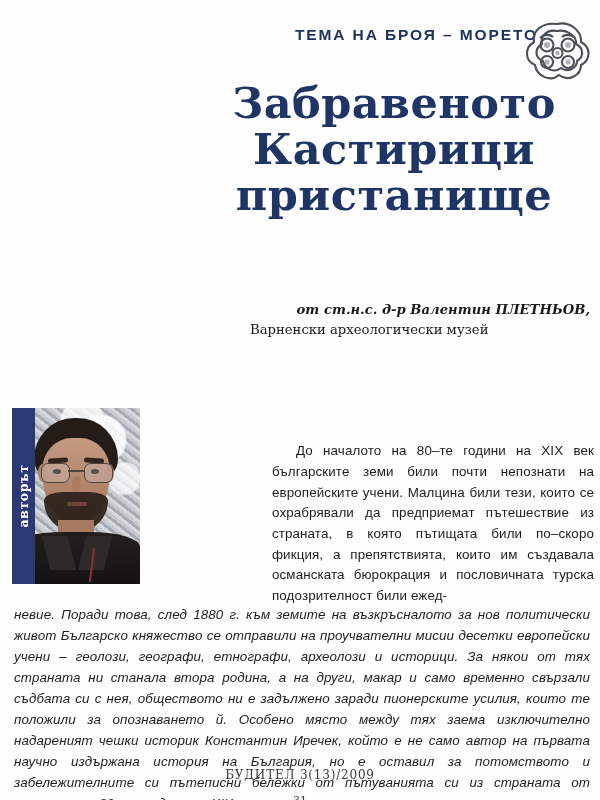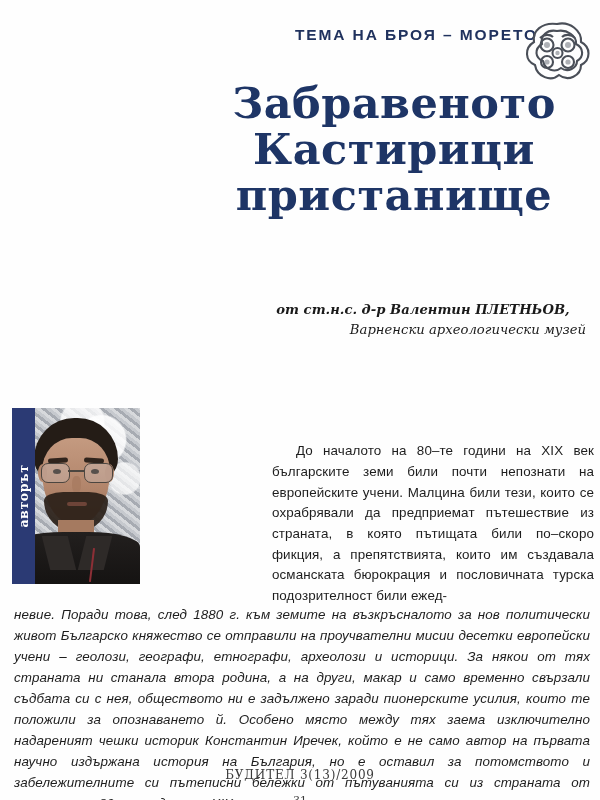--- a/index.html
+++ b/index.html
@@ -79,27 +79,25 @@
     width: 340px;
     font-family: "DejaVu Serif", "Liberation Serif", serif;
     font-size: 13.2px;
     color: #1a1a1a;
     line-height: 1.48;
   }
   .byline .b1 {
     display: block;
     font-style: italic;
     font-weight: bold;
-    text-align: center;
+    text-align: right;
     padding-left: 6px;
   }
   .byline .b2 {
     display: block;
-    font-style: italic;
-    text-align: right;
     padding-right: 4px;
   }
 
   
   .photo-block {
     position: absolute;
     left: 12px;
     top: 408px;
     width: 128px;
     height: 176px;

